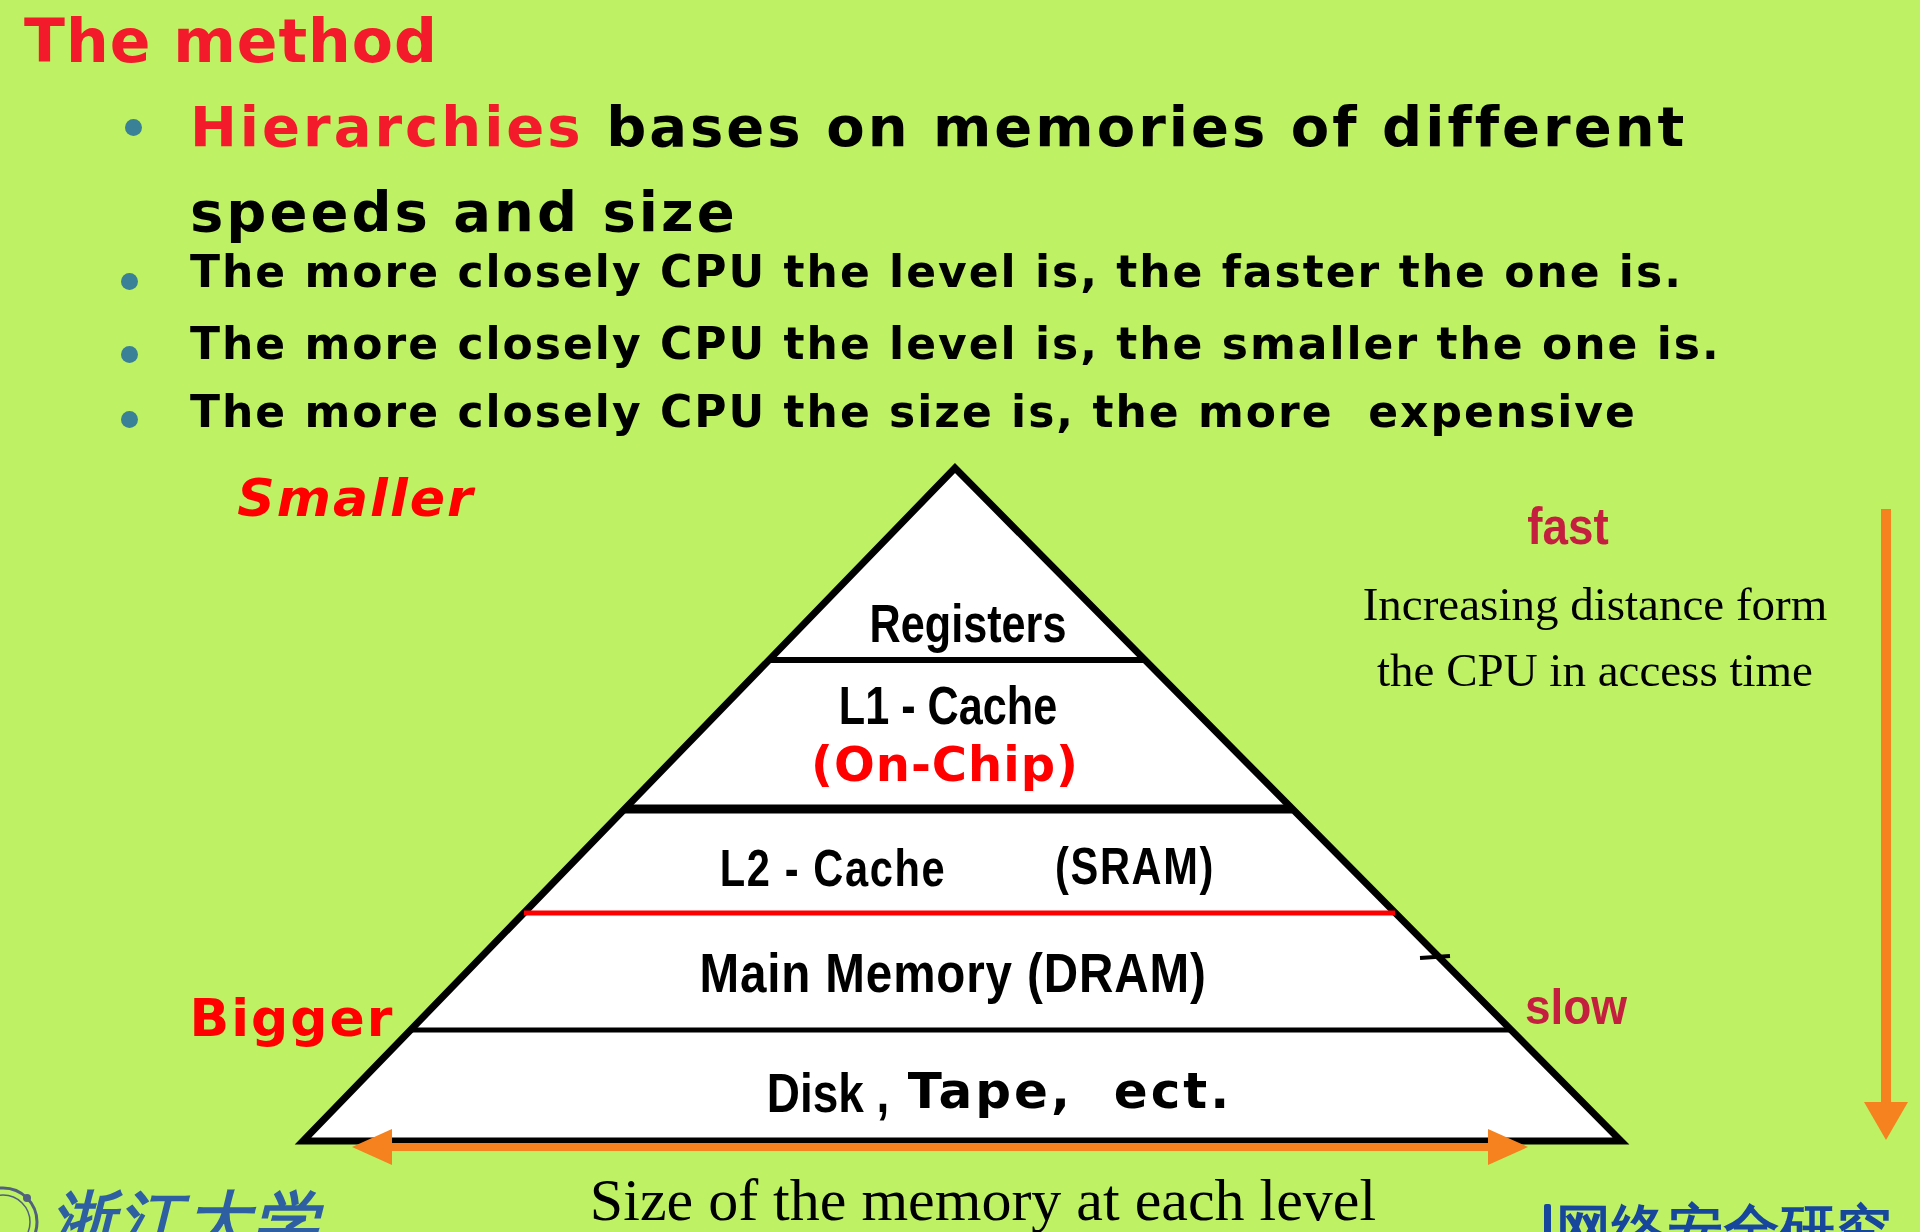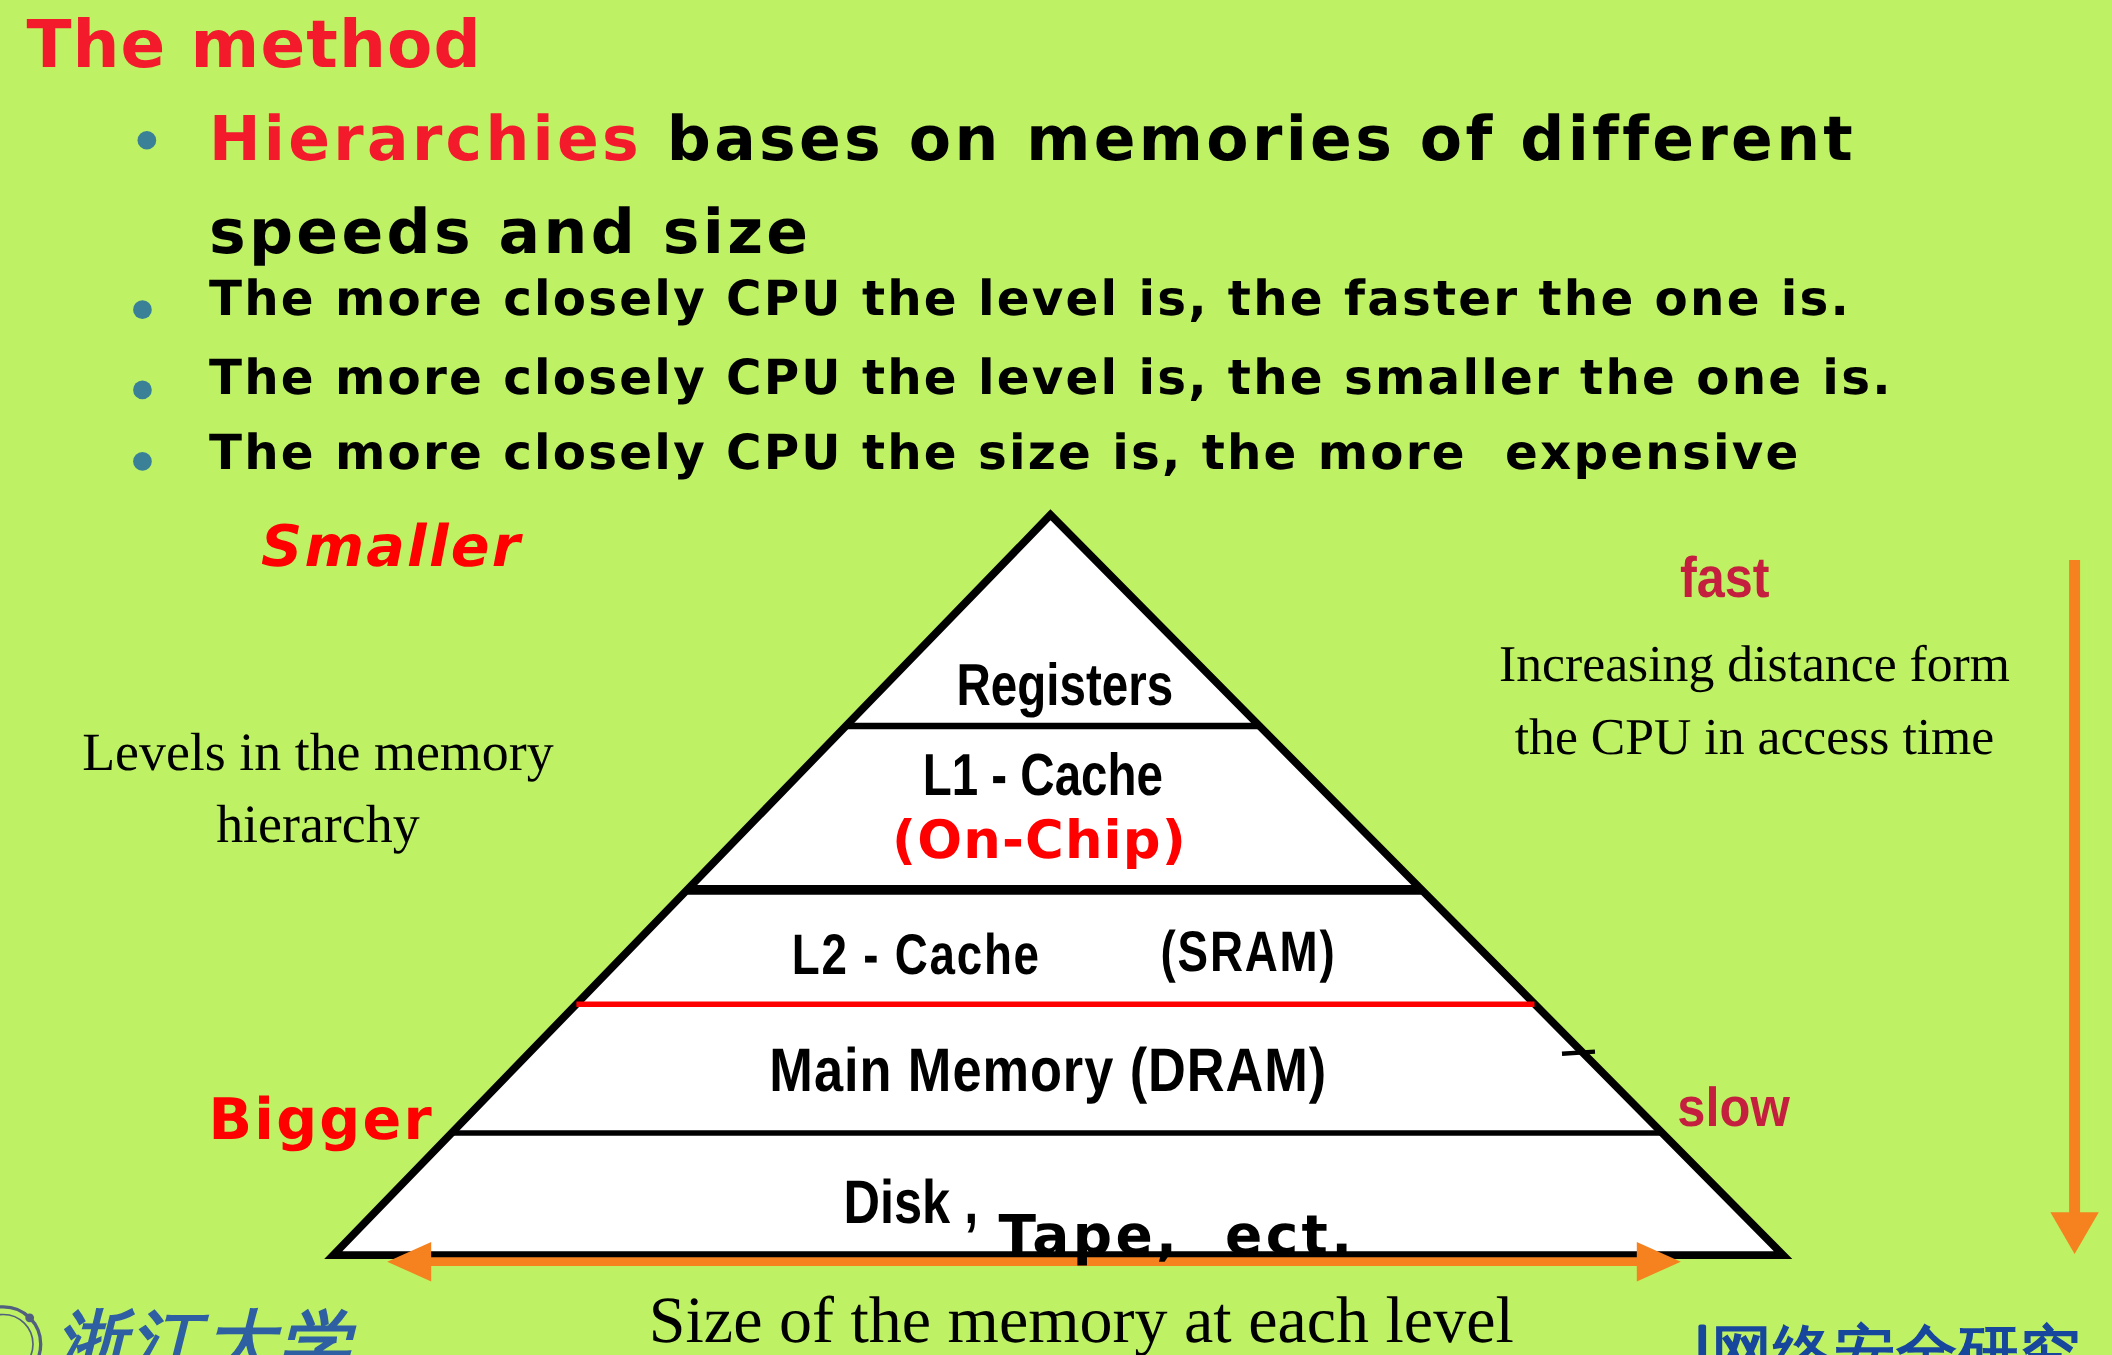--- a/index.html
+++ b/index.html
@@ -32,21 +32,21 @@
         transform:translateX(-50%) scaleX(0.80);transform-origin:center;}
   .lbl-registers{left:968px;top:592px;font-size:54px;}
   .lbl-l1{left:948px;top:674px;font-size:54px;}
   .lbl-onchip{left:945px;top:736px;font-size:48px;color:var(--c-pure-red);
               font-family:"DejaVu Sans",sans-serif;transform:translateX(-50%);letter-spacing:1px;}
   .lbl-l2{left:833px;top:838px;font-size:52px;letter-spacing:2px;}
   .lbl-sram{left:1135px;top:836px;font-size:52px;letter-spacing:2px;}
   .lbl-main{left:953px;top:940px;font-size:56px;transform:translateX(-50%) scaleX(0.85);letter-spacing:1px;}
   .lbl-disk-a{left:828px;top:1060px;font-size:56px;transform:translateX(-50%) scaleX(0.82);}
   .lbl-disk-b{left:1070px;top:1062px;font-size:50px;font-family:"DejaVu Sans",sans-serif;
-              font-weight:bold;transform:translateX(-50%);letter-spacing:3px;white-space:pre-wrap;margin-top:32px;}
+              font-weight:bold;transform:translateX(-50%);letter-spacing:3px;white-space:pre-wrap;}
 
   
   .lbl-smaller{left:356px;top:468px;font-size:52px;color:var(--c-pure-red);letter-spacing:2px;font-style:italic;}
   .lbl-bigger{left:292px;top:988px;font-size:52px;color:var(--c-pure-red);letter-spacing:2px;}
   .lbl-fast{left:1568px;top:496px;font-size:52px;color:var(--c-crimson);
             transform:translateX(-50%) scaleX(0.88);}
   .lbl-slow{left:1576px;top:978px;font-size:50px;color:var(--c-crimson);
             transform:translateX(-50%) scaleX(0.92);}
 
   
@@ -119,24 +119,20 @@
   <div class="ctr cond lbl-sram">(SRAM)</div>
   <div class="ctr cond lbl-main">Main Memory (DRAM)</div>
   <div class="ctr cond lbl-disk-a">Disk ,</div>
   <div class="ctr lbl-disk-b">Tape,  ect.</div>
 
   <div class="ctr comic lbl-smaller">Smaller</div>
   <div class="ctr comic lbl-bigger">Bigger</div>
   <div class="ctr cond lbl-fast">fast</div>
   <div class="ctr cond lbl-slow">slow</div>
 
-  <div class="ctr serif left-caption">
-    <span>Levels in the memory</span><br>
-    <span>hierarchy</span>
-  </div>
 
   <div class="ctr serif right-caption">
     <span>Increasing distance form</span><br>
     <span>the CPU in access time</span>
   </div>
 
   <div class="ctr serif bottom-caption">Size of the memory at each level</div>
 
   <div class="abs zju">浙江大学</div>
   <span class="abs nsi-mark"></span>

